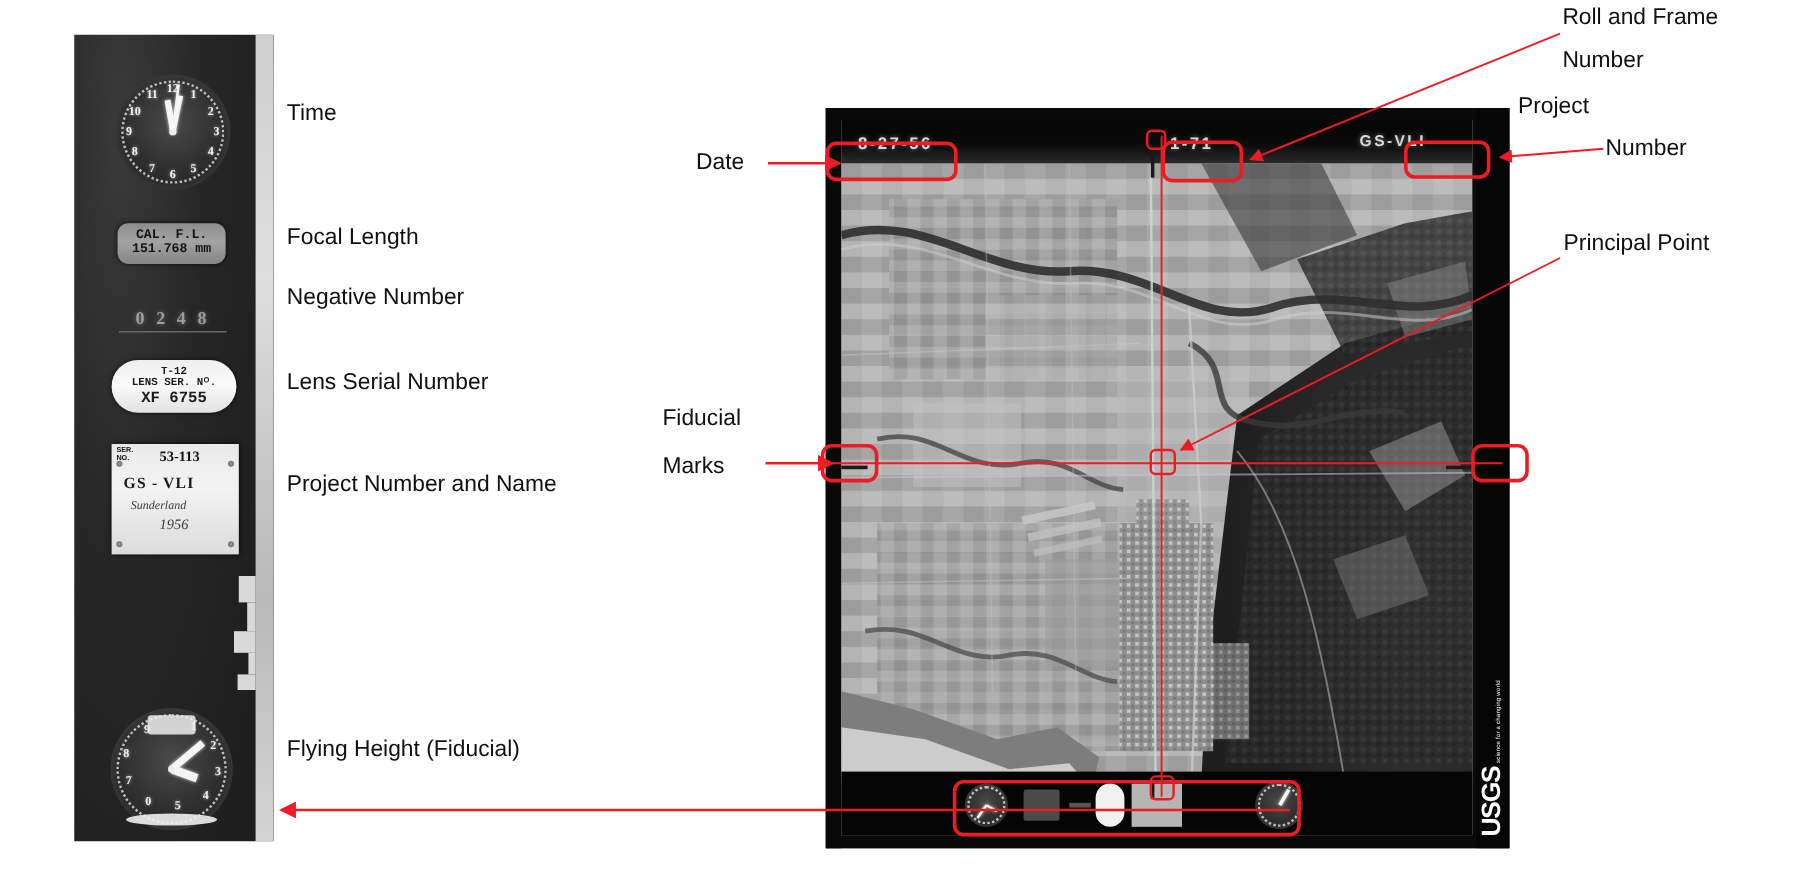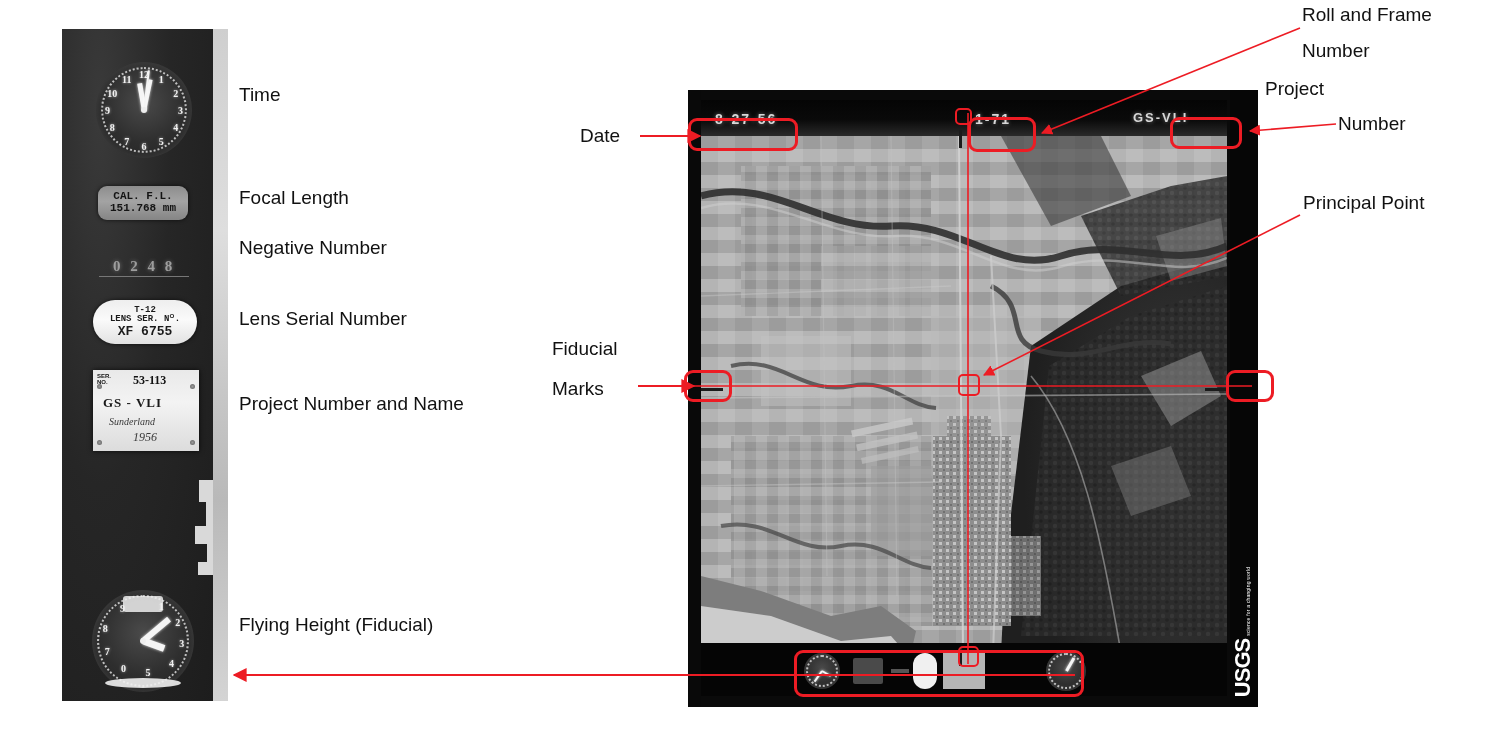--- a/index.html
+++ b/index.html
@@ -69,21 +69,21 @@
   #lens-serial-plaque{left:31px;top:271px;width:104px;height:44px;border-radius:22px;font-size:9px;}
   #lens-serial-plaque .big{font-size:13px;}
   #negative-number{
     position:absolute;left:37px;top:229px;width:90px;height:22px;
     color:#9d9d9d;font-family:"Liberation Serif",serif;font-size:15px;font-weight:700;
     letter-spacing:3px;text-align:center;
     text-shadow:0 0 4px rgba(255,255,255,.35);
   }
   #negative-number .bar{display:block;height:1px;background:#777;margin-top:1px;}
   #project-plaque{
-    position:absolute;left:31px;top:341px;width:106px;height:81px;
+    position:absolute;left:31px;top:341px;width:106px;height:92px;
     background:linear-gradient(to bottom,#e9e9e9,#f3f3f3 40%,#dcdcdc);
     box-shadow:0 0 5px rgba(0,0,0,.8);
   }
   #project-plaque .serno{
     position:absolute;left:4px;top:3px;font-size:6px;font-weight:700;color:#111;
     font-family:"Liberation Sans",sans-serif;line-height:1;text-align:left;
   }
   #project-plaque .sernum{position:absolute;left:40px;top:3px;font-size:12px;font-weight:700;
     color:#111;font-family:"Liberation Serif",serif;}
   #project-plaque .pname{position:absolute;left:10px;top:25px;font-size:13px;font-weight:700;

